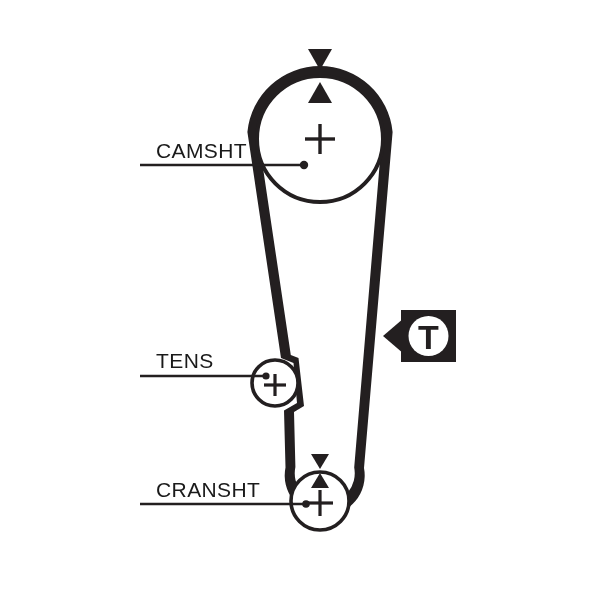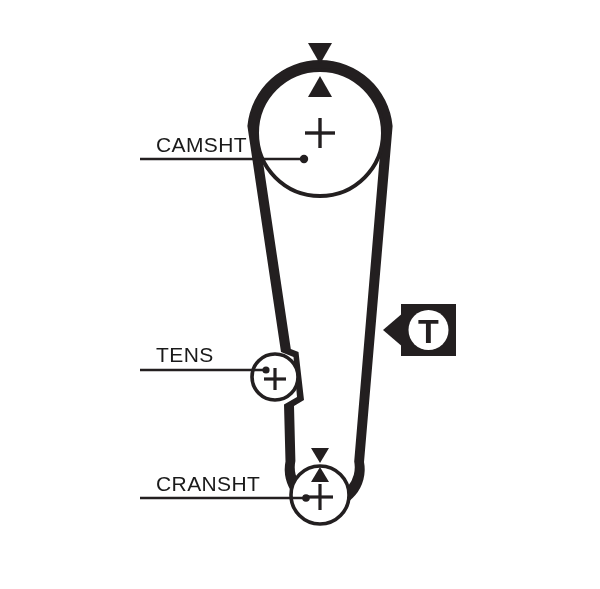--- a/index.html
+++ b/index.html
@@ -10,21 +10,21 @@
   body {
     width: 600px;
     height: 589px;
     position: relative;
     overflow: hidden;
     font-family: "Liberation Sans", sans-serif;
   }
   #diagram-root {
     position: absolute;
     left: 0;
-    top: 4px;
+    top: 10px;
     width: 600px;
     height: 527px;
     text-align: right;
   }
   svg.diagram-canvas {
     display: block;
     width: 600px;
     height: 589px;
   }
   .label-text {

